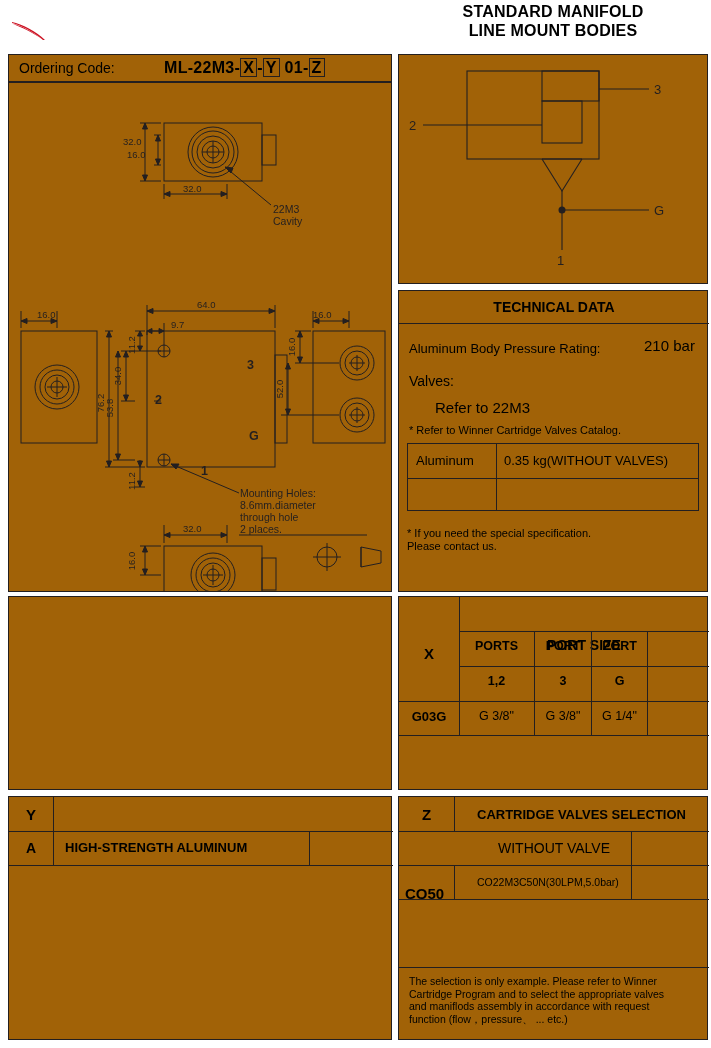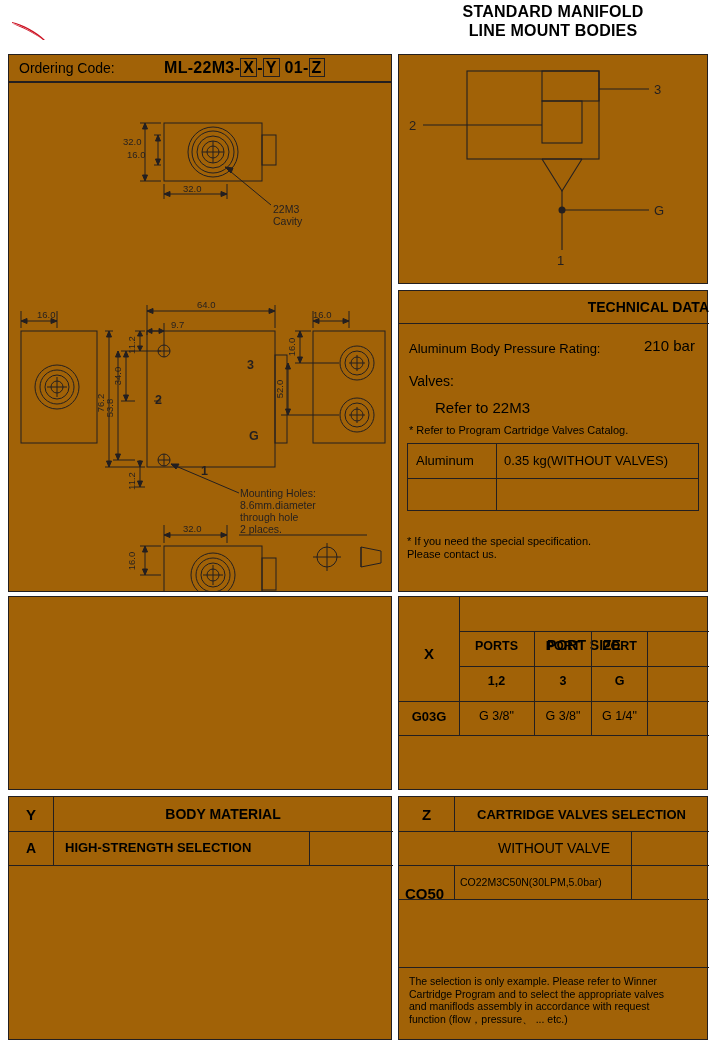--- a/index.html
+++ b/index.html
@@ -68,38 +68,38 @@
   }
   
   #drawing-box { left: 8px; top: 82px; width: 384px; height: 510px; }
   #unit-label { position: absolute; left: 14px; top: 566px; font-size: 13px; }
   
   #schematic-box { left: 398px; top: 54px; width: 310px; height: 230px; }
   
   #tech-box { left: 398px; top: 290px; width: 310px; height: 302px; }
   #tech-title {
     position: absolute; left: 0; top: 8px; width: 310px;
-    text-align: right; font-weight: bold; font-size: 14px;
+    text-align: center; font-weight: bold; font-size: 14px;
   }
   #tech-rule { position: absolute; left: 0; top: 32px; width: 310px; height: 1px; background: #231f20; }
   .tech-line { position: absolute; font-size: 13px; }
   #press-label { left: 10px; top: 50px; }
   #press-value { left: 245px; top: 46px; font-size: 15px; }
   #cavity-label { left: 10px; top: 82px; font-size: 14px; }
   #cavity-value { left: 36px; top: 108px; font-size: 15px; }
   #cavity-note  { left: 10px; top: 133px; font-size: 11px; }
   #mat-table {
     position: absolute; left: 8px; top: 152px; width: 292px; height: 68px;
     border: 1px solid #231f20; box-sizing: border-box;
   }
   #mat-table .vline { position: absolute; left: 88px; top: 0; width: 1px; height: 100%; background: #231f20; }
   #mat-table .hline { position: absolute; left: 0; top: 34px; width: 100%; height: 1px; background: #231f20; }
   #mat-name { position: absolute; left: 8px; top: 9px; font-size: 13px; }
   #mat-weight { position: absolute; left: 96px; top: 9px; font-size: 13px; }
-  #tech-footnote { position: absolute; left: 8px; top: 244px; font-size: 11px; line-height: 13px; }
+  #tech-footnote { position: absolute; left: 8px; top: 236px; font-size: 11px; line-height: 13px; }
   
   #blank-box { left: 8px; top: 596px; width: 384px; height: 194px; }
   
   #port-box { left: 398px; top: 596px; width: 310px; height: 194px; }
   #port-title {
     position: absolute; left: 60px; top: 8px; width: 250px; text-align: center;
     font-weight: bold; font-size: 14px; margin-top: 32px;
   }
   #port-box .h1 { position: absolute; left: 60px; top: 34px; width: 250px; height: 1px; background: #231f20; }
   #port-box .h2 { position: absolute; left: 0;   top: 104px; width: 310px; height: 1px; background: #231f20; }
@@ -382,21 +382,21 @@
     </svg>
   </div>
 
   <div class="box" id="tech-box">
     <div id="tech-title">TECHNICAL DATA</div>
     <div id="tech-rule"></div>
     <div class="tech-line" id="press-label">Aluminum Body Pressure Rating:</div>
     <div class="tech-line" id="press-value">210 bar</div>
     <div class="tech-line" id="cavity-label">Valves:</div>
     <div class="tech-line" id="cavity-value">Refer to 22M3</div>
-    <div class="tech-line" id="cavity-note">* Refer to Program Cartridge Valves Catalog.</div>
+    <div class="tech-line" id="cavity-note">* Refer to Winner Cartridge Valves Catalog.</div>
     <div id="mat-table">
       <div class="vline"></div>
       <div class="hline"></div>
       <div id="mat-name">Aluminum</div>
       <div id="mat-weight">0.35  kg(WITHOUT VALVES)</div>
     </div>
     <div id="tech-footnote">
       <div>* If you need the special specification.</div>
       <div>Please contact us.</div>
     </div>
@@ -426,38 +426,37 @@
     <div class="pcell" style="left:136px;top:112px;width:56px;font-size:12.5px;">G 3/8"</div>
     <div class="pcell" style="left:193px;top:112px;width:55px;font-size:12.5px;">G 1/4"</div>
   </div>
 
   <div class="box" id="y-box">
     <div class="v1"></div>
     <div class="v2"></div>
     <div class="h1"></div>
     <div class="h2"></div>
     <div class="cell bold ctr" style="left:0;top:9px;width:44px;font-size:15px;">Y</div>
-    <div class="cell bold ctr" style="left:44px;top:9px;width:340px;font-size:14px;">BODY MATERIAL</div>
     <div class="cell bold ctr" style="left:0;top:43px;width:44px;font-size:14px;">A</div>
-    <div class="cell bold" style="left:56px;top:43px;font-size:13px;">HIGH-STRENGTH SELECTION</div>
+    <div class="cell bold" style="left:56px;top:43px;font-size:13px;">HIGH-STRENGTH ALUMINUM</div>
   </div>
 
   <div class="box" id="z-box">
     <div class="v1"></div>
     <div class="v1b"></div>
     <div class="v2"></div>
     <div class="h1"></div>
     <div class="h2"></div>
     <div class="h3"></div>
     <div class="h4"></div>
     <div class="cell bold ctr" style="left:0;top:9px;width:55px;font-size:15px;">Z</div>
     <div class="cell bold ctr" style="left:55px;top:10px;width:255px;font-size:13px;">CARTRIDGE VALVES SELECTION</div>
     <div class="cell ctr" style="left:0;top:43px;width:310px;font-size:14px;">WITHOUT VALVE</div>
     <div class="cell bold" style="left:6px;top:74px;font-size:15px;margin-top:14px;">CO50</div>
-    <div class="cell" style="left:61px;top:79px;font-size:10.5px;">CO22M3C50N(30LPM,5.0bar)</div>
+    <div class="cell" style="left:78px;top:79px;font-size:10.5px;">CO22M3C50N(30LPM,5.0bar)</div>
     <div id="z-note">
       <div>The selection is only example. Please refer to Winner</div>
       <div>Cartridge Program and to select the appropriate valves</div>
       <div>and maniflods assembly in accordance with request</div>
       <div>function (flow，pressure、 ... etc.)</div>
     </div>
   </div>
 
 </div>
 

